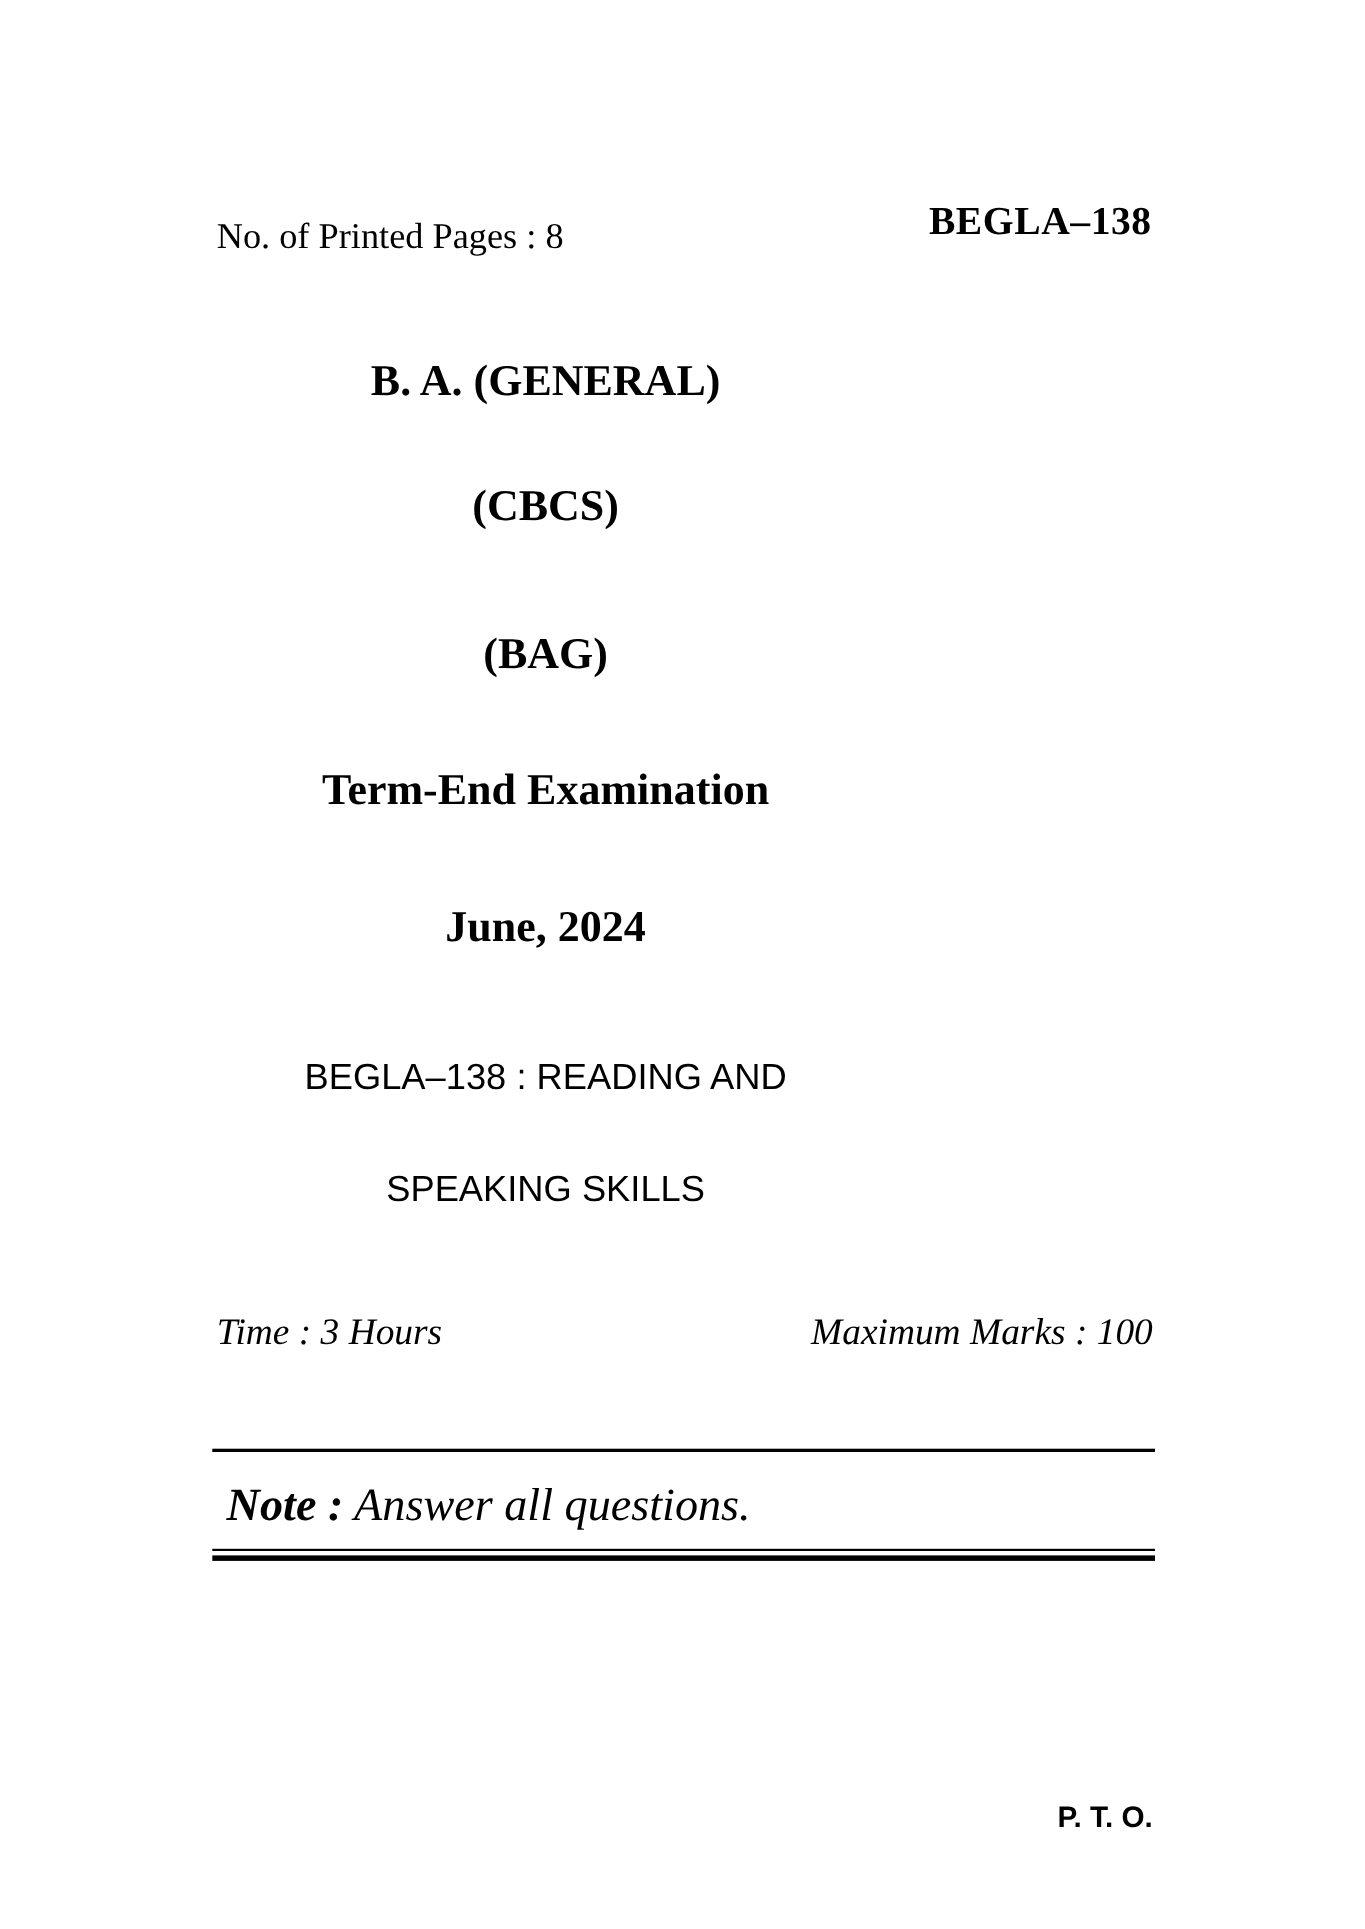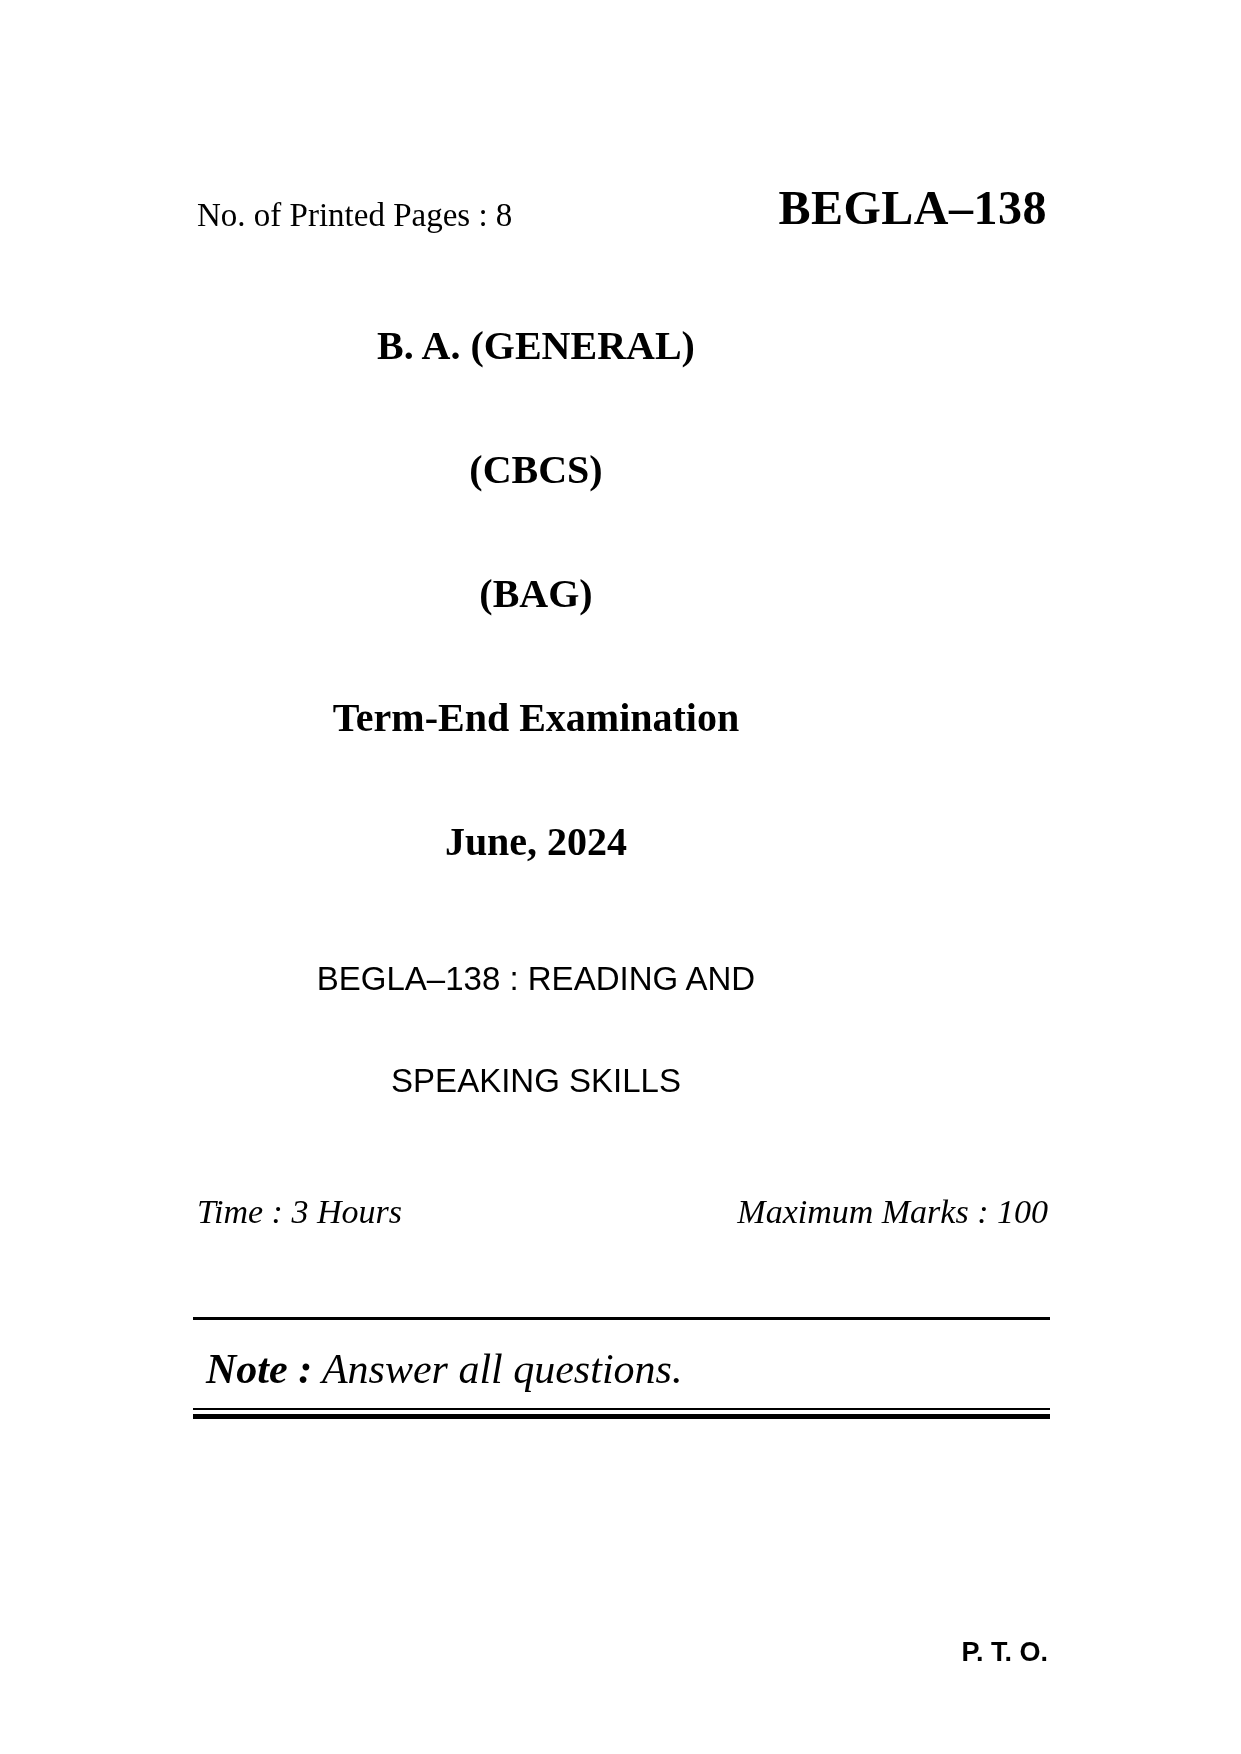--- a/index.html
+++ b/index.html
@@ -1,41 +1,41 @@
 <!DOCTYPE html>
 <html><head>
 <meta charset="utf-8">
 <style>
   html, body { margin: 0; padding: 0; background: #ffffff; }
   body { width: 1241px; height: 1754px; position: relative; color: #000; font-family: "DejaVu Serif", serif; overflow: hidden; }
   .abs { position: absolute; white-space: nowrap; }
   .serif { font-family: "Liberation Serif", "DejaVu Serif", serif; }
   .sans { font-family: "Liberation Sans", "DejaVu Sans", sans-serif; }
-  .center { left: 0; width: 992px; text-align: center; padding-left: 40px; }
+  .center { left: 0; width: 992px; text-align: center; }
   .pages { left: 197px; top: 197px; font-size: 33px; }
-  .code { right: 194px; top: 180px; font-size: 48px; font-weight: bold; letter-spacing: 0.5px; }
+  .code { right: 194px; top: 180px; font-size: 36px; font-weight: bold; letter-spacing: 0.5px; }
   .h { font-weight: bold; font-size: 40px; }
   .sub { font-weight: normal; font-size: 33px; }
   .time { left: 197px; top: 1193px; font-size: 34px; font-style: italic; font-family: Liberation Serif, serif; }
   .marks { right: 193px; top: 1193px; font-size: 34px; font-style: italic; }
   .rule1 { position: absolute; left: 193px; width: 857px; top: 1317px; height: 3px; background: #000; }
   .note { left: 206px; top: 1345px; font-size: 42px; font-style: italic; }
   .note b { font-weight: bold; }
   .rule2 { position: absolute; left: 193px; width: 857px; top: 1408px; height: 2px; background: #000; }
   .rule3 { position: absolute; left: 193px; width: 857px; top: 1414px; height: 5px; background: #000; }
   .pto { right: 193px; top: 1637px; font-size: 27px; font-weight: bold; text-align: right; }
 </style>
 </head>
 <body>
 
 <div class="abs serif pages">No. of Printed Pages : 8</div>
 <div class="abs serif code">BEGLA–138</div>
 
 <div class="abs serif center h" style="top:322px;">B. A. (GENERAL)</div>
-<div class="abs serif center h" style="top:446px;text-align:center;">(CBCS)</div>
+<div class="abs serif center h" style="top:436px;text-align:center;">(CBCS)</div>
 <div class="abs serif center h" style="top:570px;">(BAG)</div>
 <div class="abs serif center h" style="top:694px;">Term-End Examination</div>
 <div class="abs serif center h" style="top:818px;">June, 2024</div>
 
 <div class="abs sans center sub" style="top:960px;">BEGLA–138 : READING AND</div>
 <div class="abs sans center sub" style="top:1062px;">SPEAKING SKILLS</div>
 
 <div class="abs serif time">Time : 3 Hours</div>
 <div class="abs serif marks">Maximum Marks : 100</div>
 

